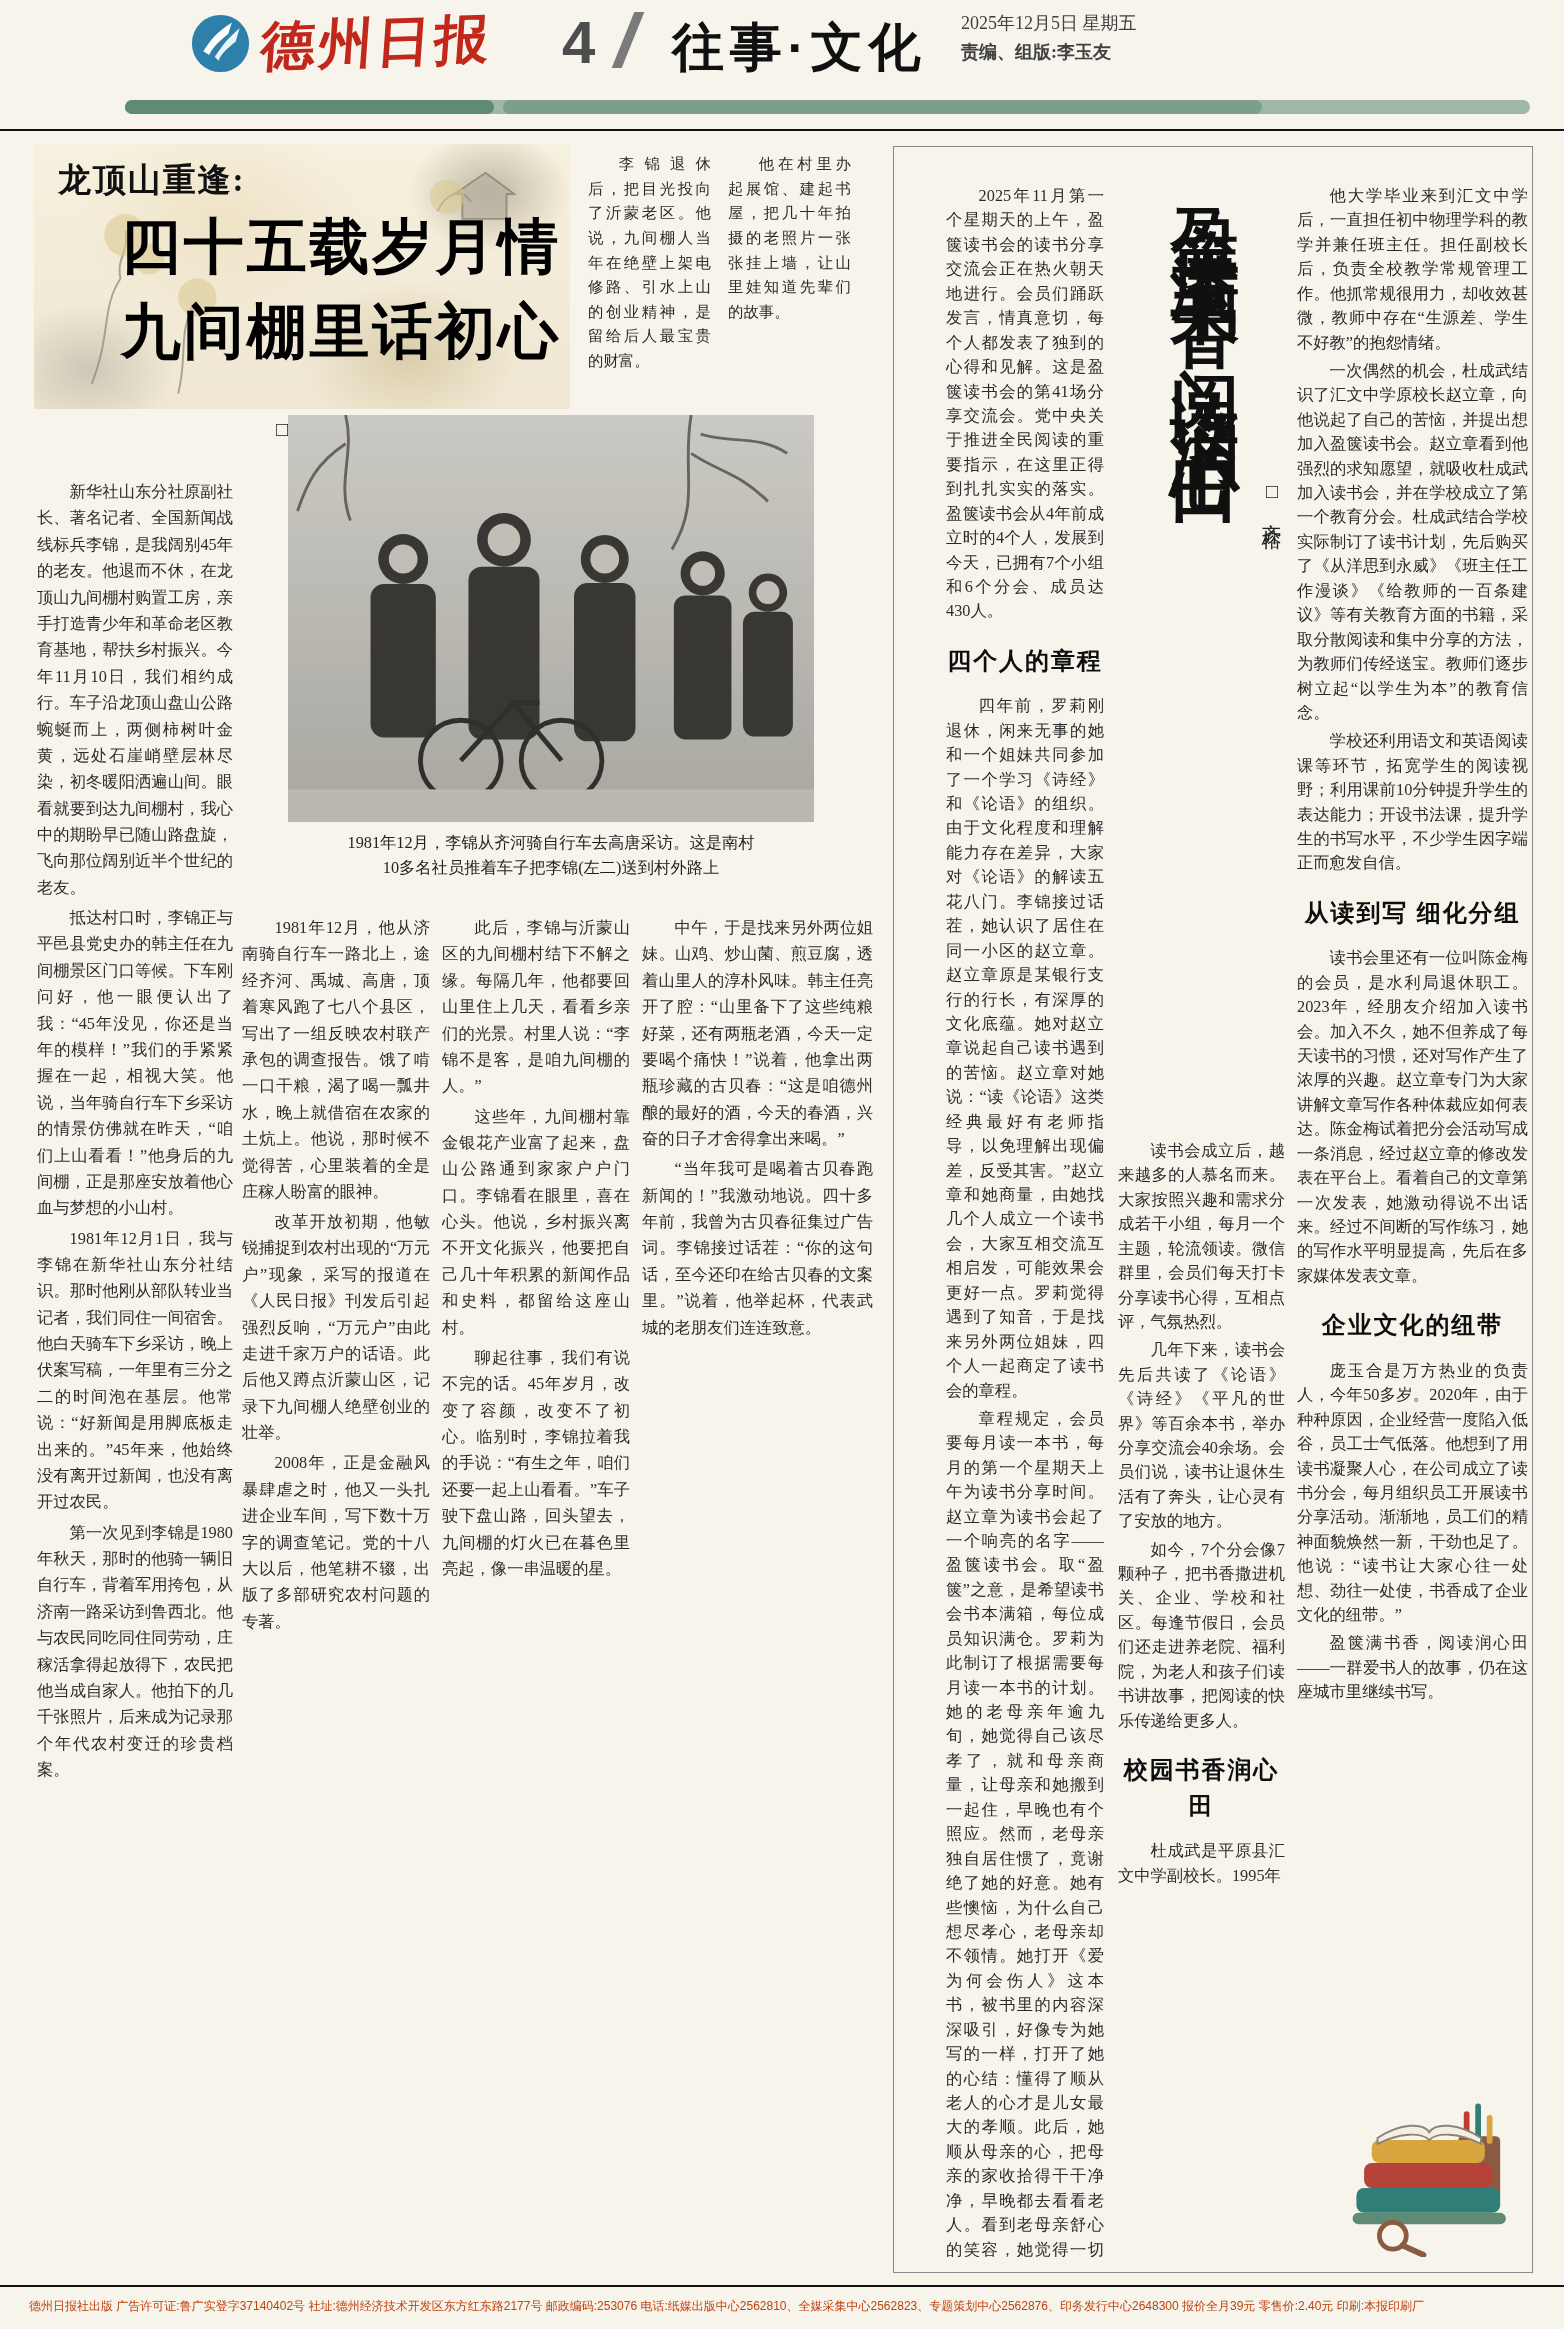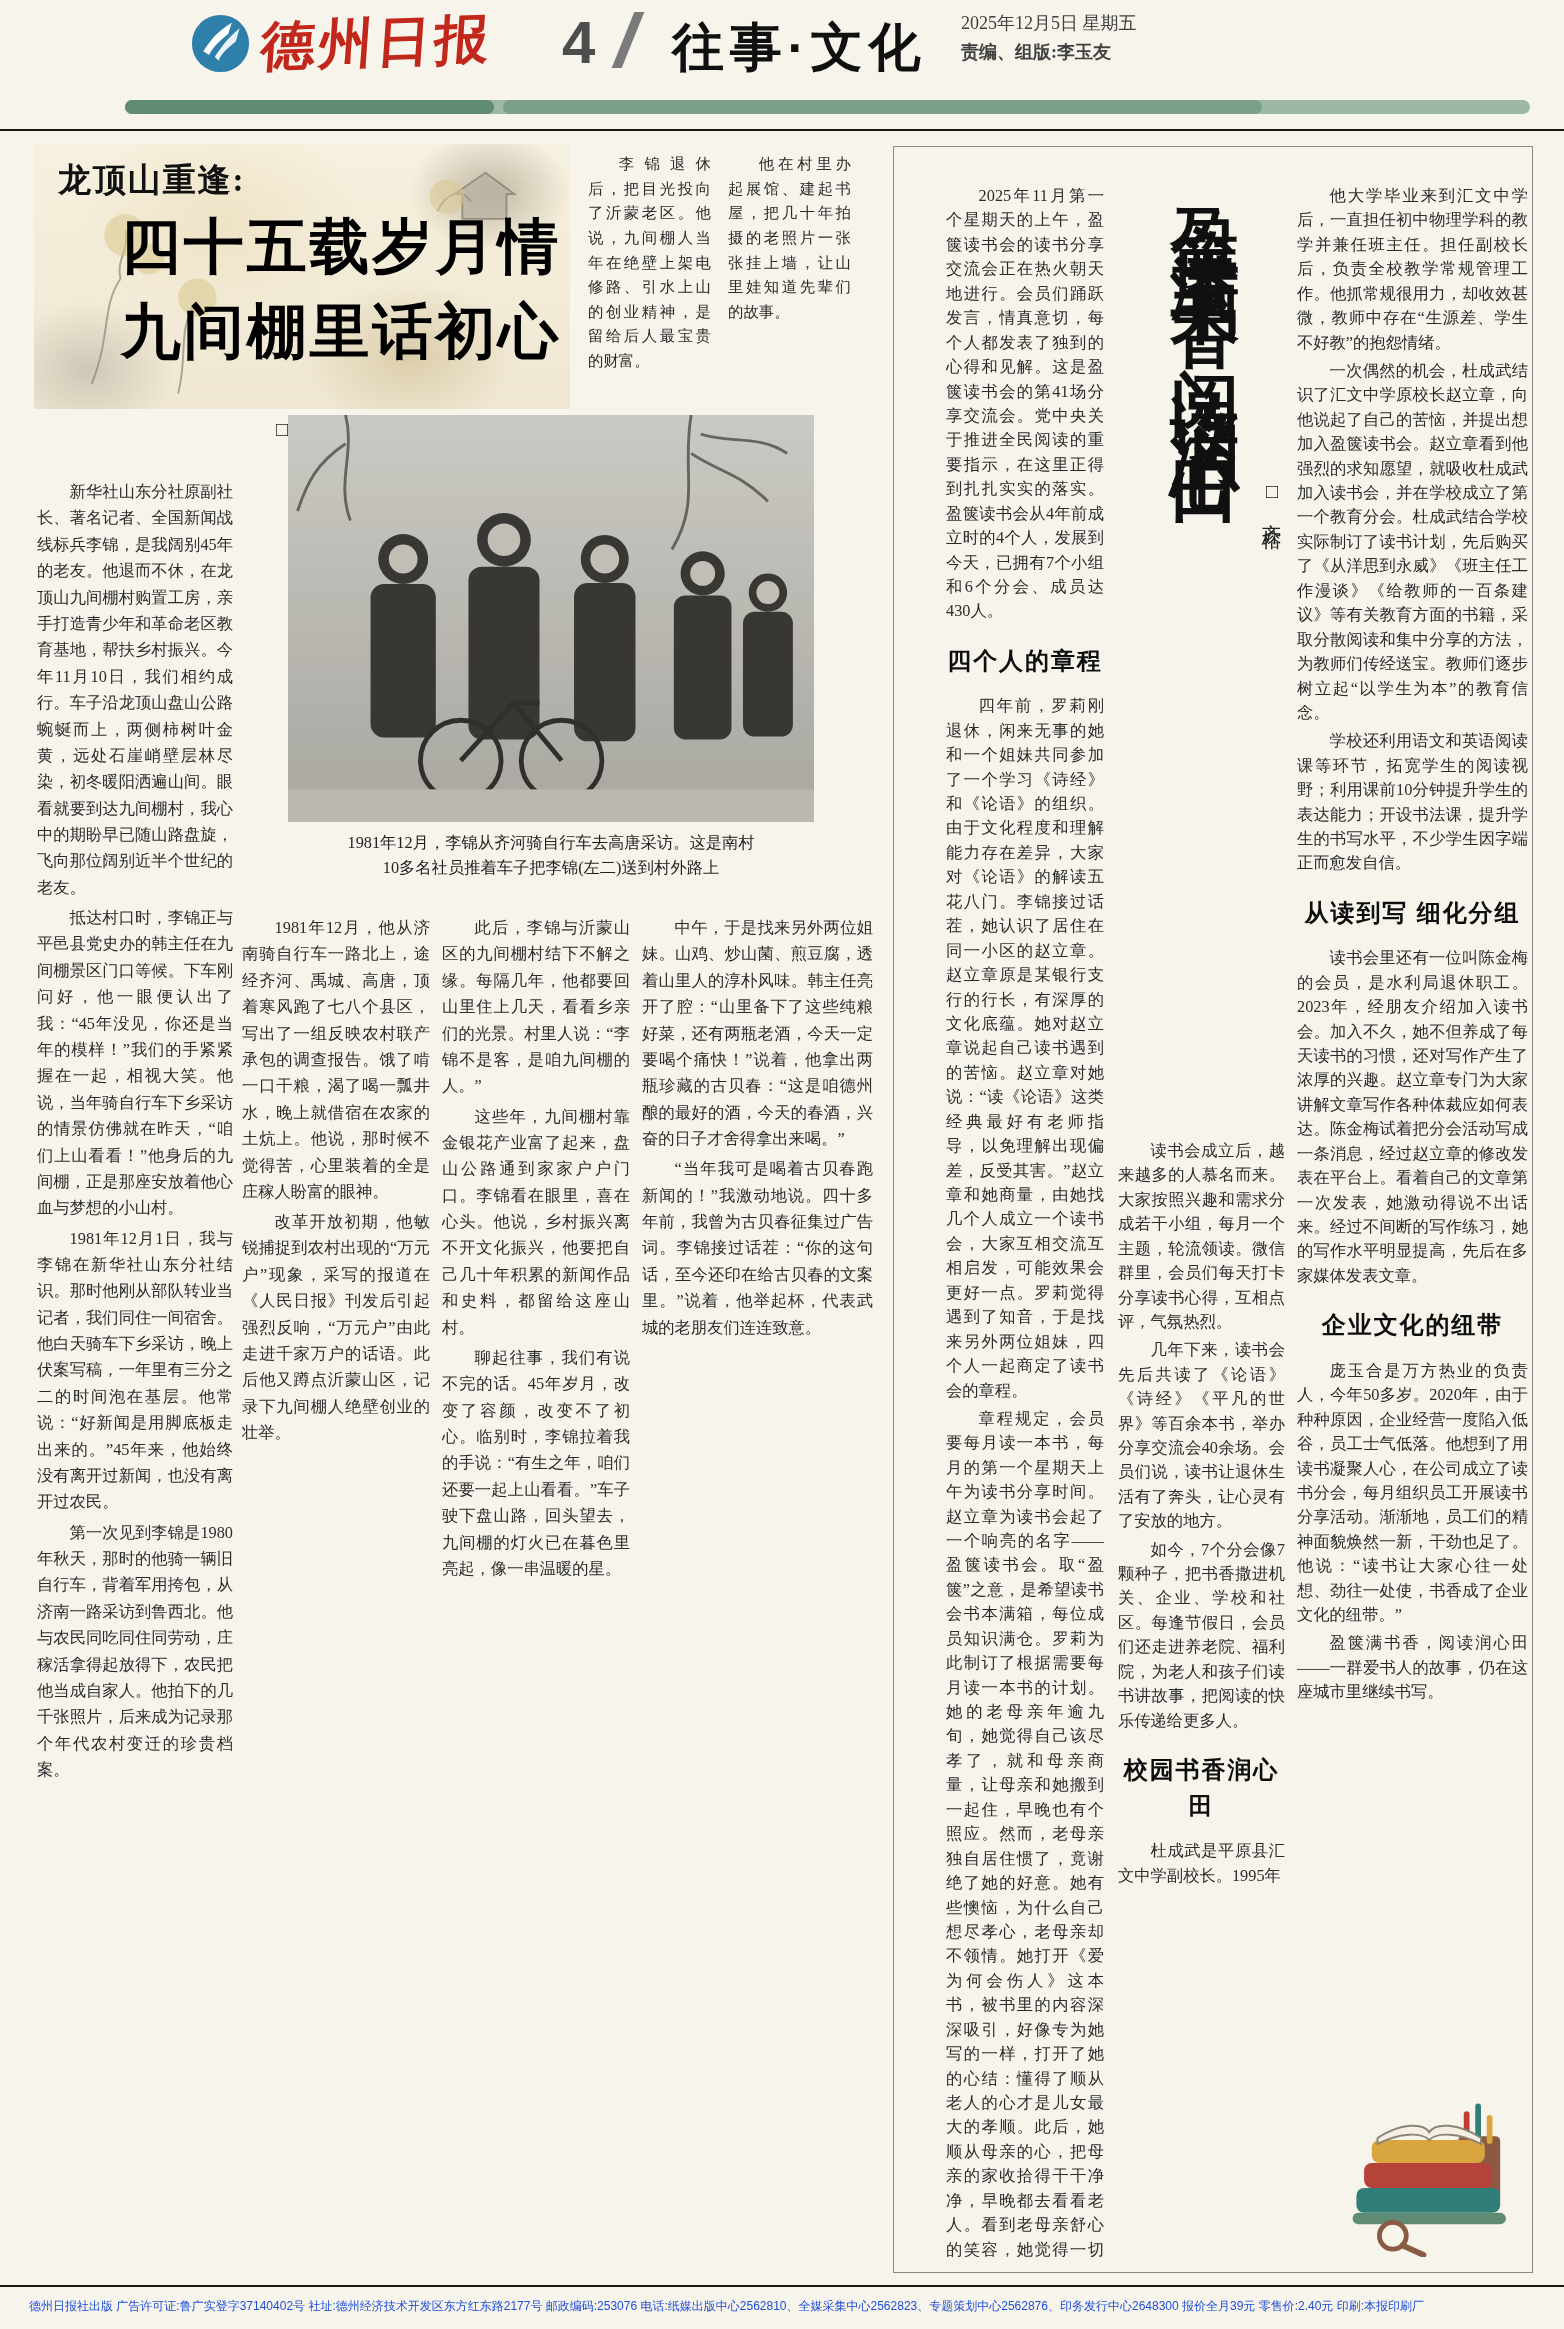--- a/index.html
+++ b/index.html
@@ -48,21 +48,21 @@
   .a2-vtitle{left:1172px;top:152px;height:970px;writing-mode:vertical-rl;font-size:69px;font-weight:900;color:#101010;letter-spacing:23px;font-family:"DejaVu Serif",serif;line-height:1;}
   .a2-author{left:1259px;top:480px;writing-mode:vertical-rl;font-size:20px;color:#222;letter-spacing:5.8px;}
   .c-a2{font-size:16.3px;line-height:1.5;color:#2b2b2b;}
   .a2ca{left:946px;top:184px;width:158px;height:2073px;}
   .a2cb{left:1118px;top:1139px;width:167px;height:1118px;}
   .a2cc{left:1297px;top:184px;width:231px;height:2073px;}
   .subhead{display:block;text-align:center;font-family:"Liberation Sans",sans-serif;font-weight:bold;font-size:24px;color:#0e0e0e;margin:19px 0 15.4px;text-indent:0;letter-spacing:1.9px;}
   .books-ill{left:1343px;top:2044px;width:184px;height:213px;background:#f7f4ec;}
   
   .foot-rule{left:0;top:2285px;width:1564px;height:1.9px;background:#141414;}
-  .footer-line{left:29px;top:2298px;width:1506px;font-size:12px;color:#1d4ed8;white-space:nowrap;font-family:"Liberation Sans",sans-serif;}
+  .footer-line{left:29px;top:2298px;width:1506px;font-size:12px;color:#c2410c;white-space:nowrap;font-family:"Liberation Sans",sans-serif;}
 </style>
 </head>
 <body>
 
 <div class="abs masthead">
   <div class="abs logo-wrap">
     <span class="logo-icon">
       <svg width="61" height="61" viewBox="0 0 64 64">
         <circle cx="32" cy="32" r="30" fill="#2f7fab"></circle>
         <path d="M14 40 C22 28, 28 20, 44 10 L40 22 C30 30, 24 36, 20 44 Z" fill="#ffffff"></path>
@@ -163,20 +163,21 @@
   </svg>
 </div>
 <div class="abs caption">
   <div>1981年12月，李锦从齐河骑自行车去高唐采访。这是南村</div>
   <div>10多名社员推着车子把李锦(左二)送到村外路上</div>
 </div>
 
 <div class="col c-a1 a1c2">
   <p>1981年12月，他从济南骑自行车一路北上，途经齐河、禹城、高唐，顶着寒风跑了七八个县区，写出了一组反映农村联产承包的调查报告。饿了啃一口干粮，渴了喝一瓢井水，晚上就借宿在农家的土炕上。他说，那时候不觉得苦，心里装着的全是庄稼人盼富的眼神。</p>
   <p>改革开放初期，他敏锐捕捉到农村出现的“万元户”现象，采写的报道在《人民日报》刊发后引起强烈反响，“万元户”由此走进千家万户的话语。此后他又蹲点沂蒙山区，记录下九间棚人绝壁创业的壮举。</p>
+  <p>2008年，正是金融风暴肆虐之时，他又一头扎进企业车间，写下数十万字的调查笔记。党的十八大以后，他笔耕不辍，出版了多部研究农村问题的专著。</p>
 </div>
 <div class="col c-a1 a1c3">
   <p>此后，李锦与沂蒙山区的九间棚村结下不解之缘。每隔几年，他都要回山里住上几天，看看乡亲们的光景。村里人说：“李锦不是客，是咱九间棚的人。”</p>
   <p>这些年，九间棚村靠金银花产业富了起来，盘山公路通到家家户户门口。李锦看在眼里，喜在心头。他说，乡村振兴离不开文化振兴，他要把自己几十年积累的新闻作品和史料，都留给这座山村。</p>
   <p>聊起往事，我们有说不完的话。45年岁月，改变了容颜，改变不了初心。临别时，李锦拉着我的手说：“有生之年，咱们还要一起上山看看。”车子驶下盘山路，回头望去，九间棚的灯火已在暮色里亮起，像一串温暖的星。</p>
 </div>
 <div class="col c-a1 a1c4">
   <p>中午，于是找来另外两位姐妹。山鸡、炒山菌、煎豆腐，透着山里人的淳朴风味。韩主任亮开了腔：“山里备下了这些纯粮好菜，还有两瓶老酒，今天一定要喝个痛快！”说着，他拿出两瓶珍藏的古贝春：“这是咱德州酿的最好的酒，今天的春酒，兴奋的日子才舍得拿出来喝。”</p>
   <p>“当年我可是喝着古贝春跑新闻的！”我激动地说。四十多年前，我曾为古贝春征集过广告词。李锦接过话茬：“你的这句话，至今还印在给古贝春的文案里。”说着，他举起杯，代表武城的老朋友们连连致意。</p>
 </div>

